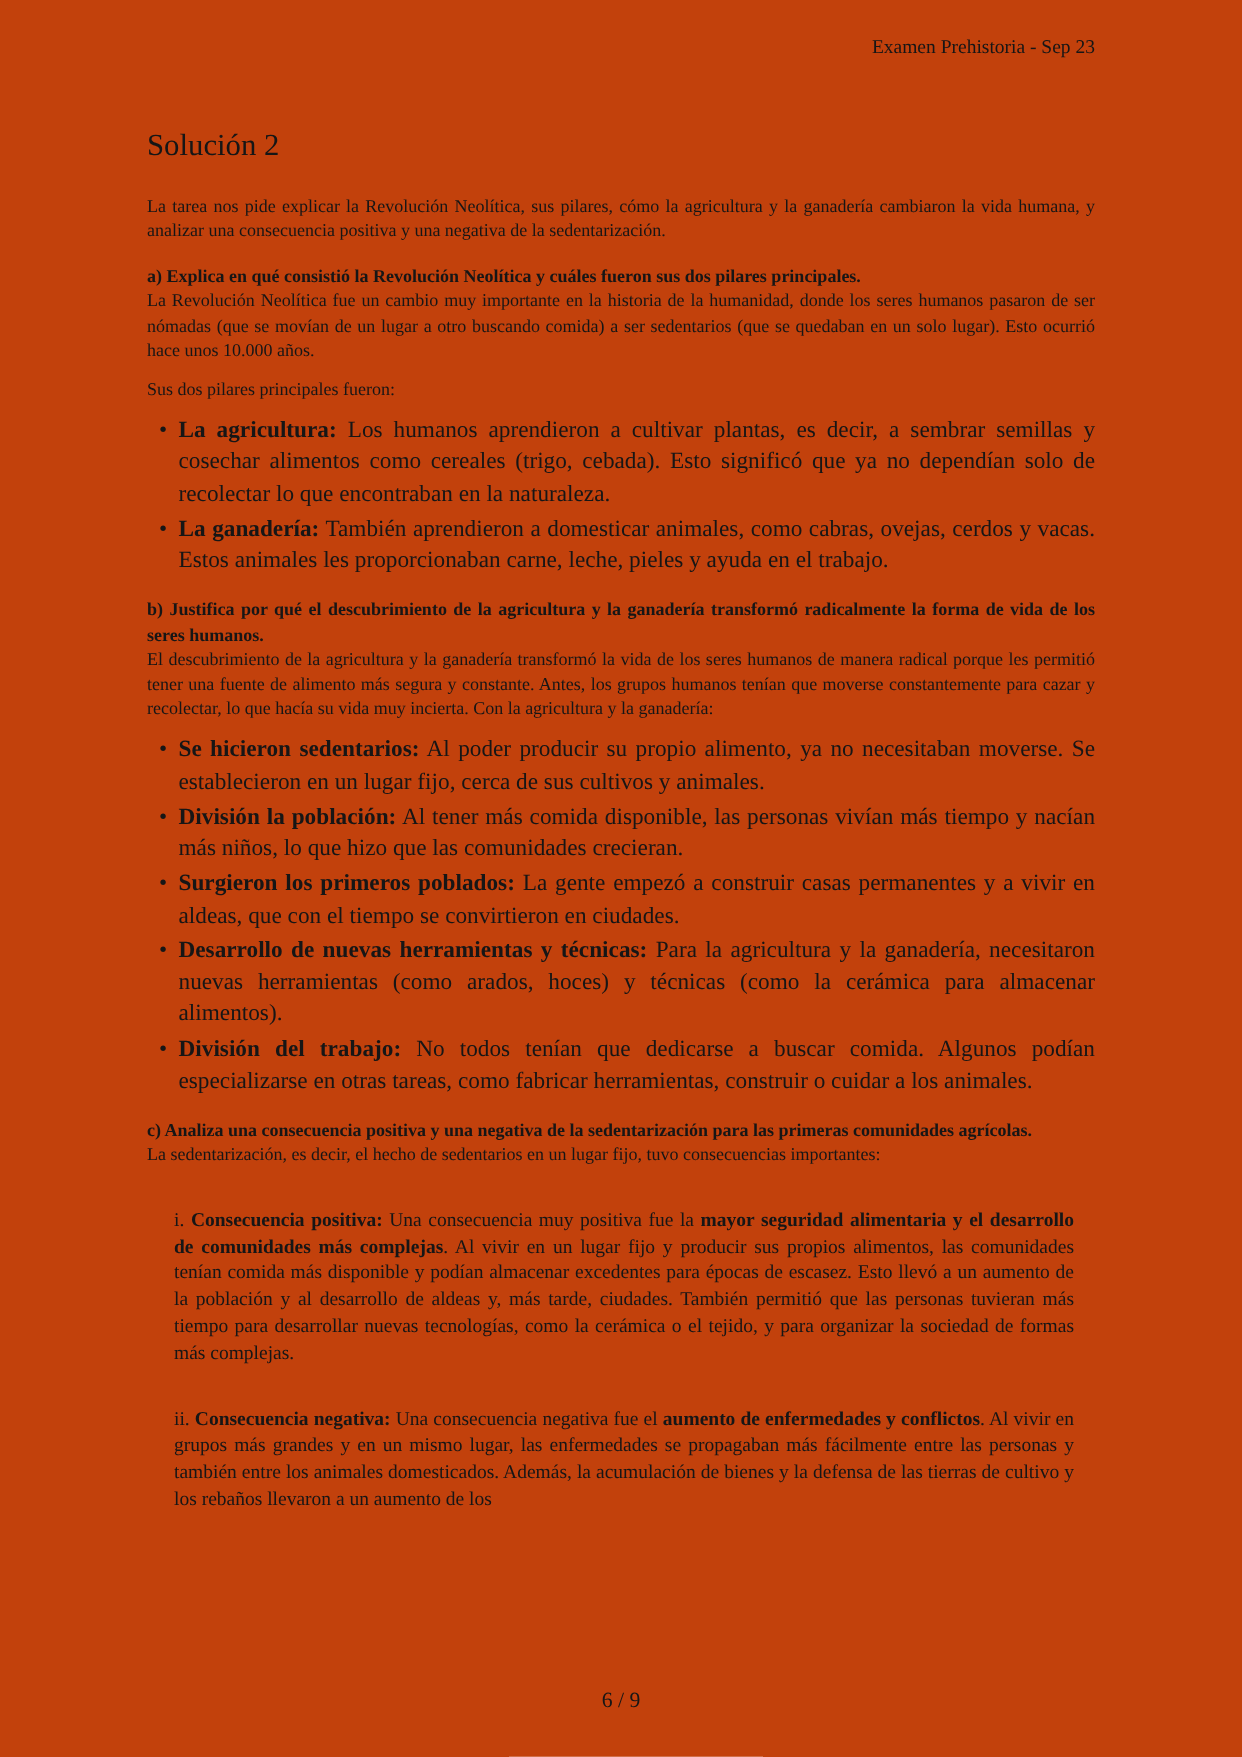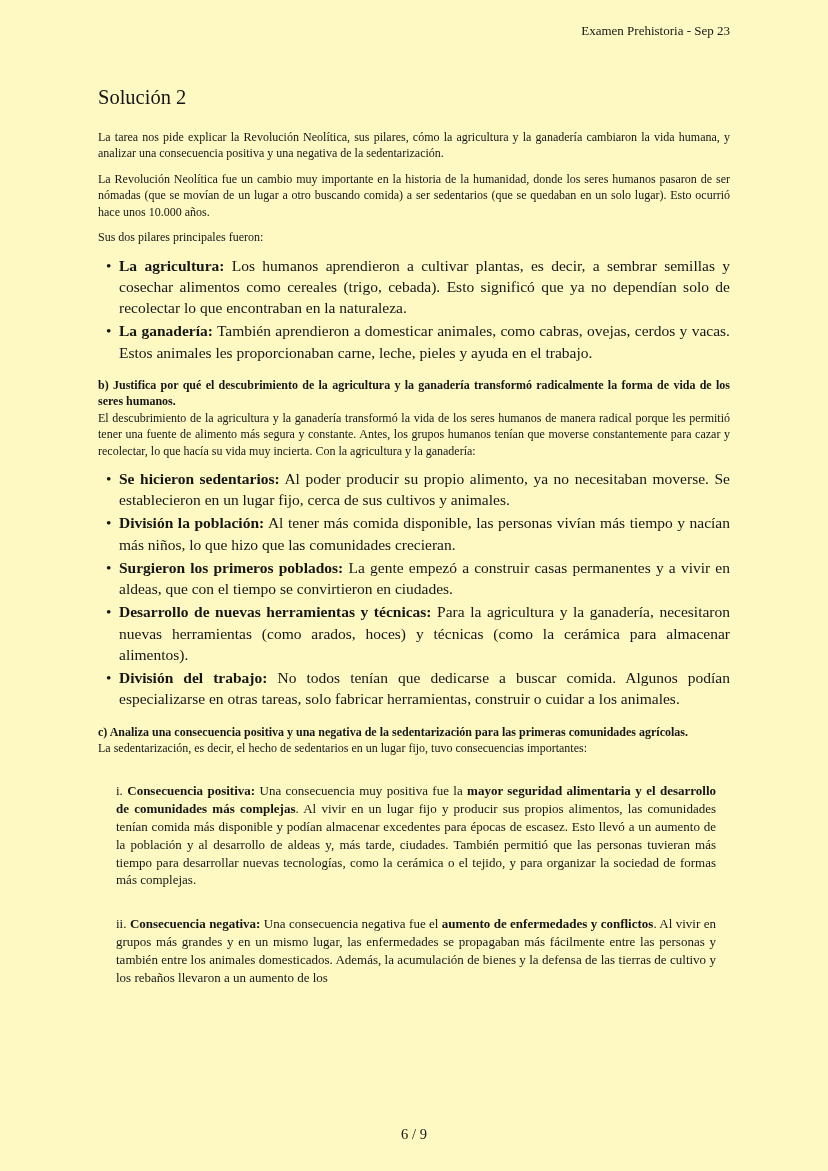--- a/index.html
+++ b/index.html
@@ -2,21 +2,21 @@
 <html><head>
 <meta charset="utf-8">
 <style>
   html, body { margin: 0; padding: 0; }
   body { background: #ffffff; }
 
   .page {
     position: relative;
     width: 828px;
     height: 1171px;
-    background: #fef9c3;
+    background: #c2410c;
     overflow: hidden;
     font-family: "Liberation Serif", "DejaVu Serif", serif;
     color: #161616;
   }
 
   .running-header {
     position: absolute;
     top: 23px;
     left: 98px;
     right: 98px;
@@ -87,20 +87,21 @@
   <div class="running-header">
     <span>Examen Prehistoria - Sep 23</span>
   </div>
 
   <div class="content">
 
     <h1 class="doc-title">Solución 2</h1>
 
     <p class="para">La tarea nos pide explicar la Revolución Neolítica, sus pilares, cómo la agricultura y la ganadería cambiaron la vida humana, y analizar una consecuencia positiva y una negativa de la sedentarización.</p>
 
+    <p class="para section-heading">a) Explica en qué consistió la Revolución Neolítica y cuáles fueron sus dos pilares principales.</p>
     <p class="para">La Revolución Neolítica fue un cambio muy importante en la historia de la humanidad, donde los seres humanos pasaron de ser nómadas (que se movían de un lugar a otro buscando comida) a ser sedentarios (que se quedaban en un solo lugar). Esto ocurrió hace unos 10.000 años.</p>
     <p class="para">Sus dos pilares principales fueron:</p>
 
     <div class="bullet-list">
       <div class="bullet">
         <span class="dot">•</span>
         <span class="btext"><b>La agricultura:</b><span> Los humanos aprendieron a cultivar plantas, es decir, a sembrar semillas y cosechar alimentos como cereales (trigo, cebada). Esto significó que ya no dependían solo de recolectar lo que encontraban en la naturaleza.</span></span>
       </div>
       <div class="bullet">
         <span class="dot">•</span>
@@ -123,21 +124,21 @@
       <div class="bullet">
         <span class="dot">•</span>
         <span class="btext"><b>Surgieron los primeros poblados:</b><span> La gente empezó a construir casas permanentes y a vivir en aldeas, que con el tiempo se convirtieron en ciudades.</span></span>
       </div>
       <div class="bullet">
         <span class="dot">•</span>
         <span class="btext"><b>Desarrollo de nuevas herramientas y técnicas:</b><span> Para la agricultura y la ganadería, necesitaron nuevas herramientas (como arados, hoces) y técnicas (como la cerámica para almacenar alimentos).</span></span>
       </div>
       <div class="bullet">
         <span class="dot">•</span>
-        <span class="btext"><b>División del trabajo:</b><span> No todos tenían que dedicarse a buscar comida. Algunos podían especializarse en otras tareas, solo fabricar herramientas, construir o cuidar a los animales.</span></span>
+        <span class="btext"><b>División del trabajo:</b><span> No todos tenían que dedicarse a buscar comida. Algunos podían especializarse en otras tareas, como fabricar herramientas, construir o cuidar a los animales.</span></span>
       </div>
     </div>
 
     <p class="para section-heading">c) Analiza una consecuencia positiva y una negativa de la sedentarización para las primeras comunidades agrícolas.</p>
     <p class="para">La sedentarización, es decir, el hecho de sedentarios en un lugar fijo, tuvo consecuencias importantes:</p>
 
     <div class="c-item"><span>i. </span><b>Consecuencia positiva:</b><span> Una consecuencia muy positiva fue la </span><b>mayor seguridad alimentaria y el desarrollo de comunidades más complejas</b><span>. Al vivir en un lugar fijo y producir sus propios alimentos, las comunidades tenían comida más disponible y podían almacenar excedentes para épocas de escasez. Esto llevó a un aumento de la población y al desarrollo de aldeas y, más tarde, ciudades. También permitió que las personas tuvieran más tiempo para desarrollar nuevas tecnologías, como la cerámica o el tejido, y para organizar la sociedad de formas más complejas.</span></div>
 
     <div class="c-item"><span>ii. </span><b>Consecuencia negativa:</b><span> Una consecuencia negativa fue el </span><b>aumento de enfermedades y conflictos</b><span>. Al vivir en grupos más grandes y en un mismo lugar, las enfermedades se propagaban más fácilmente entre las personas y también entre los animales domesticados. Además, la acumulación de bienes y la defensa de las tierras de cultivo y los rebaños llevaron a un aumento de los</span></div>
 

